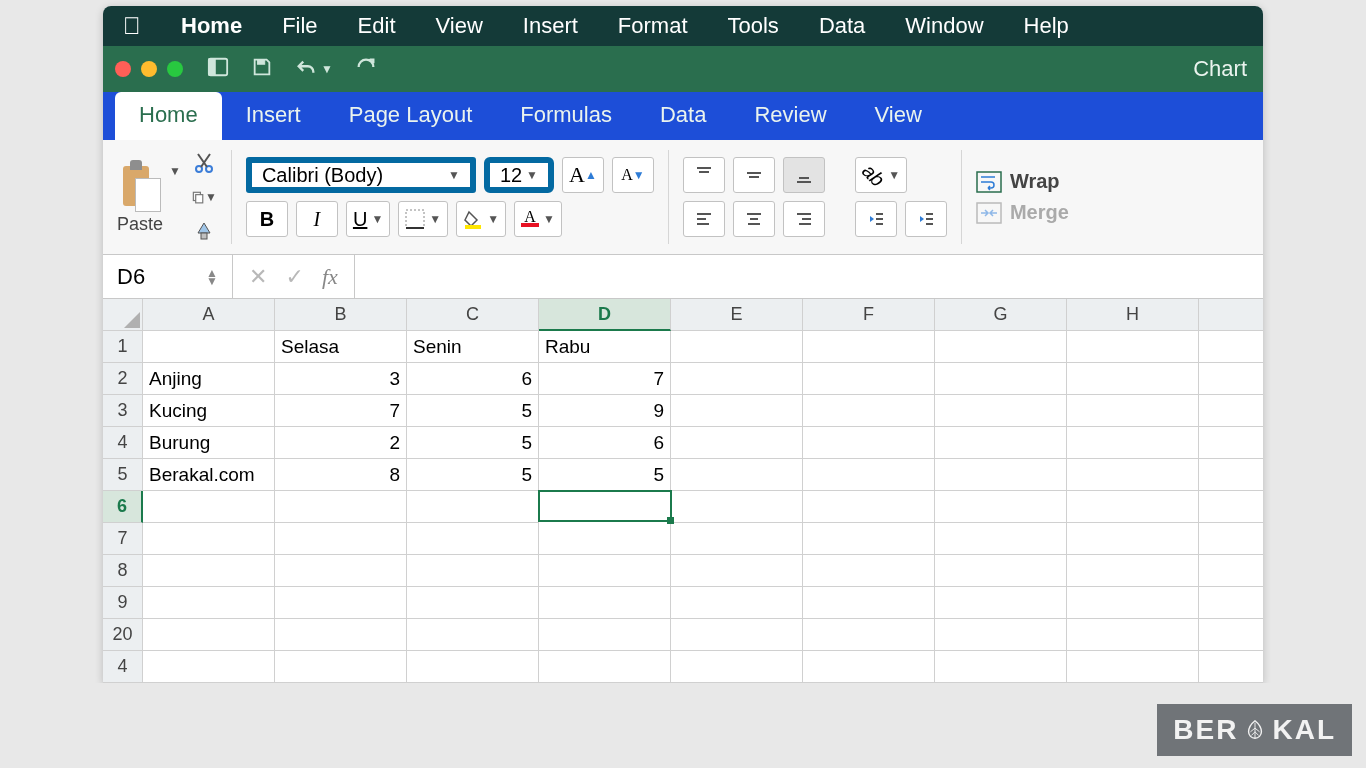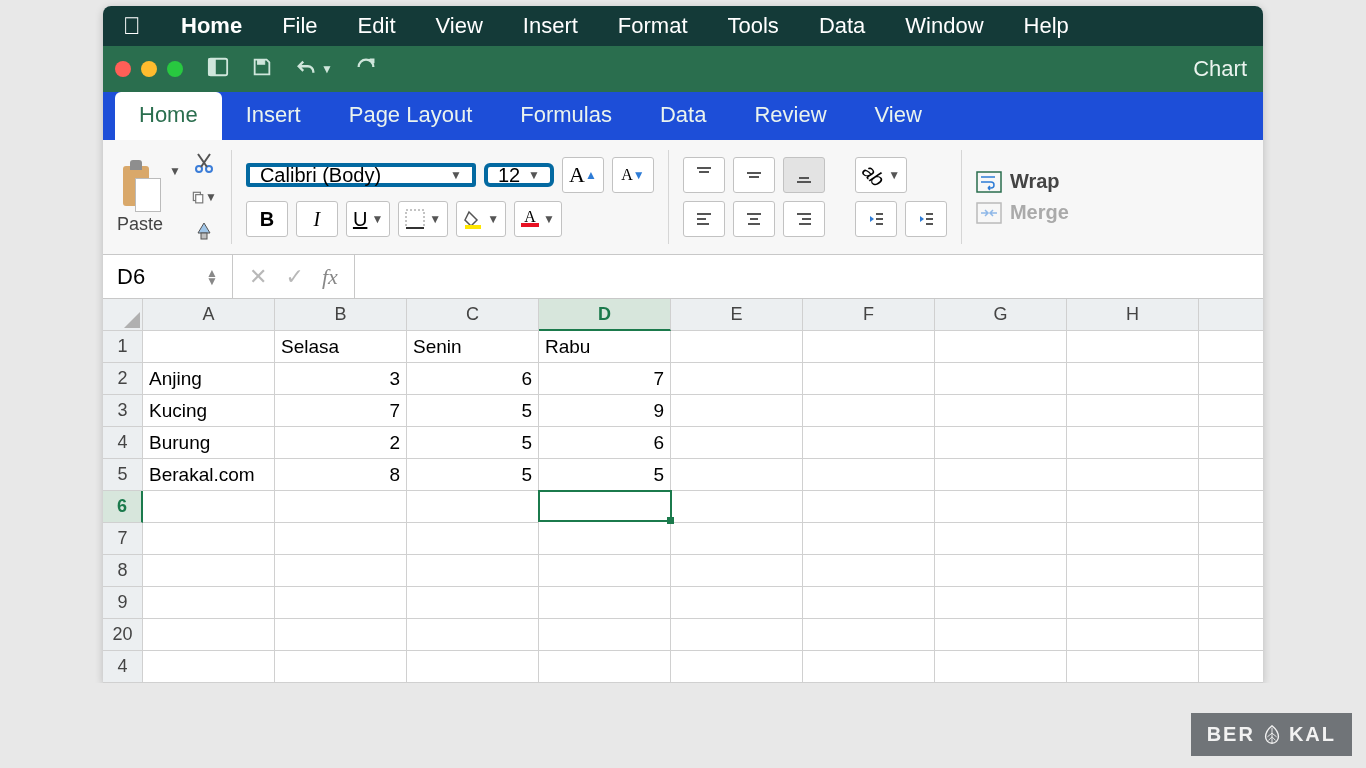--- a/index.html
+++ b/index.html
@@ -35,21 +35,21 @@
   .paste-block { display: flex; align-items: center; }
   .paste-main { display: flex; flex-direction: column; align-items: flex-end; gap: 4px; }
   .clip-icon { width: 44px; height: 50px; position: relative; }
   .clip-icon .board { position: absolute; left: 4px; top: 6px; width: 26px; height: 40px; background: #d9a86a; border-radius: 3px; }
   .clip-icon .clip { position: absolute; left: 11px; top: 0; width: 12px; height: 10px; background: #8e8e8e; border-radius: 3px 3px 0 0; }
   .clip-icon .sheet { position: absolute; left: 16px; top: 18px; width: 26px; height: 34px; background: #fff; border: 1px solid #bbb; }
   .paste-label { font-size: 18px; color: #444; }
   .mini-col { display: flex; flex-direction: column; gap: 8px; margin-left: 10px; align-items: center; }
   .mini-btn { width: 26px; height: 26px; display: flex; align-items: center; justify-content: center; }
 
-  .ctrl { background: #fff; border: 4px solid #0369a1; border-radius: 3px; height: 24px; display: flex; align-items: center; }
+  .ctrl { background: #fff; border: 6px solid #0369a1; border-radius: 3px; height: 36px; display: flex; align-items: center; }
   .ctrl.font { width: 230px; padding: 0 10px; font-size: 20px; justify-content: space-between; }
   .ctrl.size { width: 70px; padding: 0 10px; font-size: 20px; justify-content: space-between; border-radius: 6px; }
   .btn { background: #fff; border: 1px solid #c2c2c2; border-radius: 3px; height: 36px; min-width: 42px; display: flex; align-items: center; justify-content: center; font-size: 20px; }
   .btn.split { padding: 0 6px; gap: 4px; }
   .caret { font-size: 12px; color: #555; }
   .gap { height: 8px; }
   .biu { font-weight: 700; }
   .txt-lg { font-family: Georgia, serif; }
 
   .wrap-row { display: flex; align-items: center; gap: 8px; font-size: 20px; color: #444; }
@@ -67,21 +67,21 @@
   .grid > div { border-right: 1px solid #d0d0d0; border-bottom: 1px solid #d0d0d0; height: 32px; display: flex; align-items: center; padding: 0 6px; }
   .colhdr, .rowhdr, .corner { background: #eceff1; color: #444; justify-content: center; font-size: 18px; }
   .colhdr.sel { background: #d7e6dc; color: #1b7a4c; font-weight: 600; border-bottom: 2px solid #1b7a4c; }
   .rowhdr.sel { background: #d7e6dc; color: #1b7a4c; font-weight: 600; border-right: 2px solid #1b7a4c; }
   .cell.num { justify-content: flex-end; }
   .cell.sel { border: 2px solid #1b7a4c !important; position: relative; margin: -1px; z-index: 2; }
   .cell.sel::after { content: ""; position: absolute; right: -4px; bottom: -4px; width: 7px; height: 7px; background: #1b7a4c; }
   .corner { position: relative; }
   .corner::after { content:""; position:absolute; right:2px; bottom:2px; border-style: solid; border-width: 0 0 16px 16px; border-color: transparent transparent #b0b0b0 transparent; }
 
-  .watermark { position: fixed; right: 14px; bottom: 12px; background: rgba(90,95,100,.85); color: #f2f2f2; font-size: 20px; letter-spacing: 2px; padding: 10px 16px; font-weight: 600; display:flex; align-items:center; gap:6px; }
+  .watermark { position: fixed; right: 14px; bottom: 12px; background: rgba(90,95,100,.85); color: #f2f2f2; font-size: 28px; letter-spacing: 2px; padding: 10px 16px; font-weight: 600; display:flex; align-items:center; gap:6px; }
 </style>
 </head>
 <body>
 
 <div class="window">
 
   <div class="menubar">
     <span class="apple"></span>
     <span class="appname menuitem">Home</span>
     <span class="menuitem">File</span>

